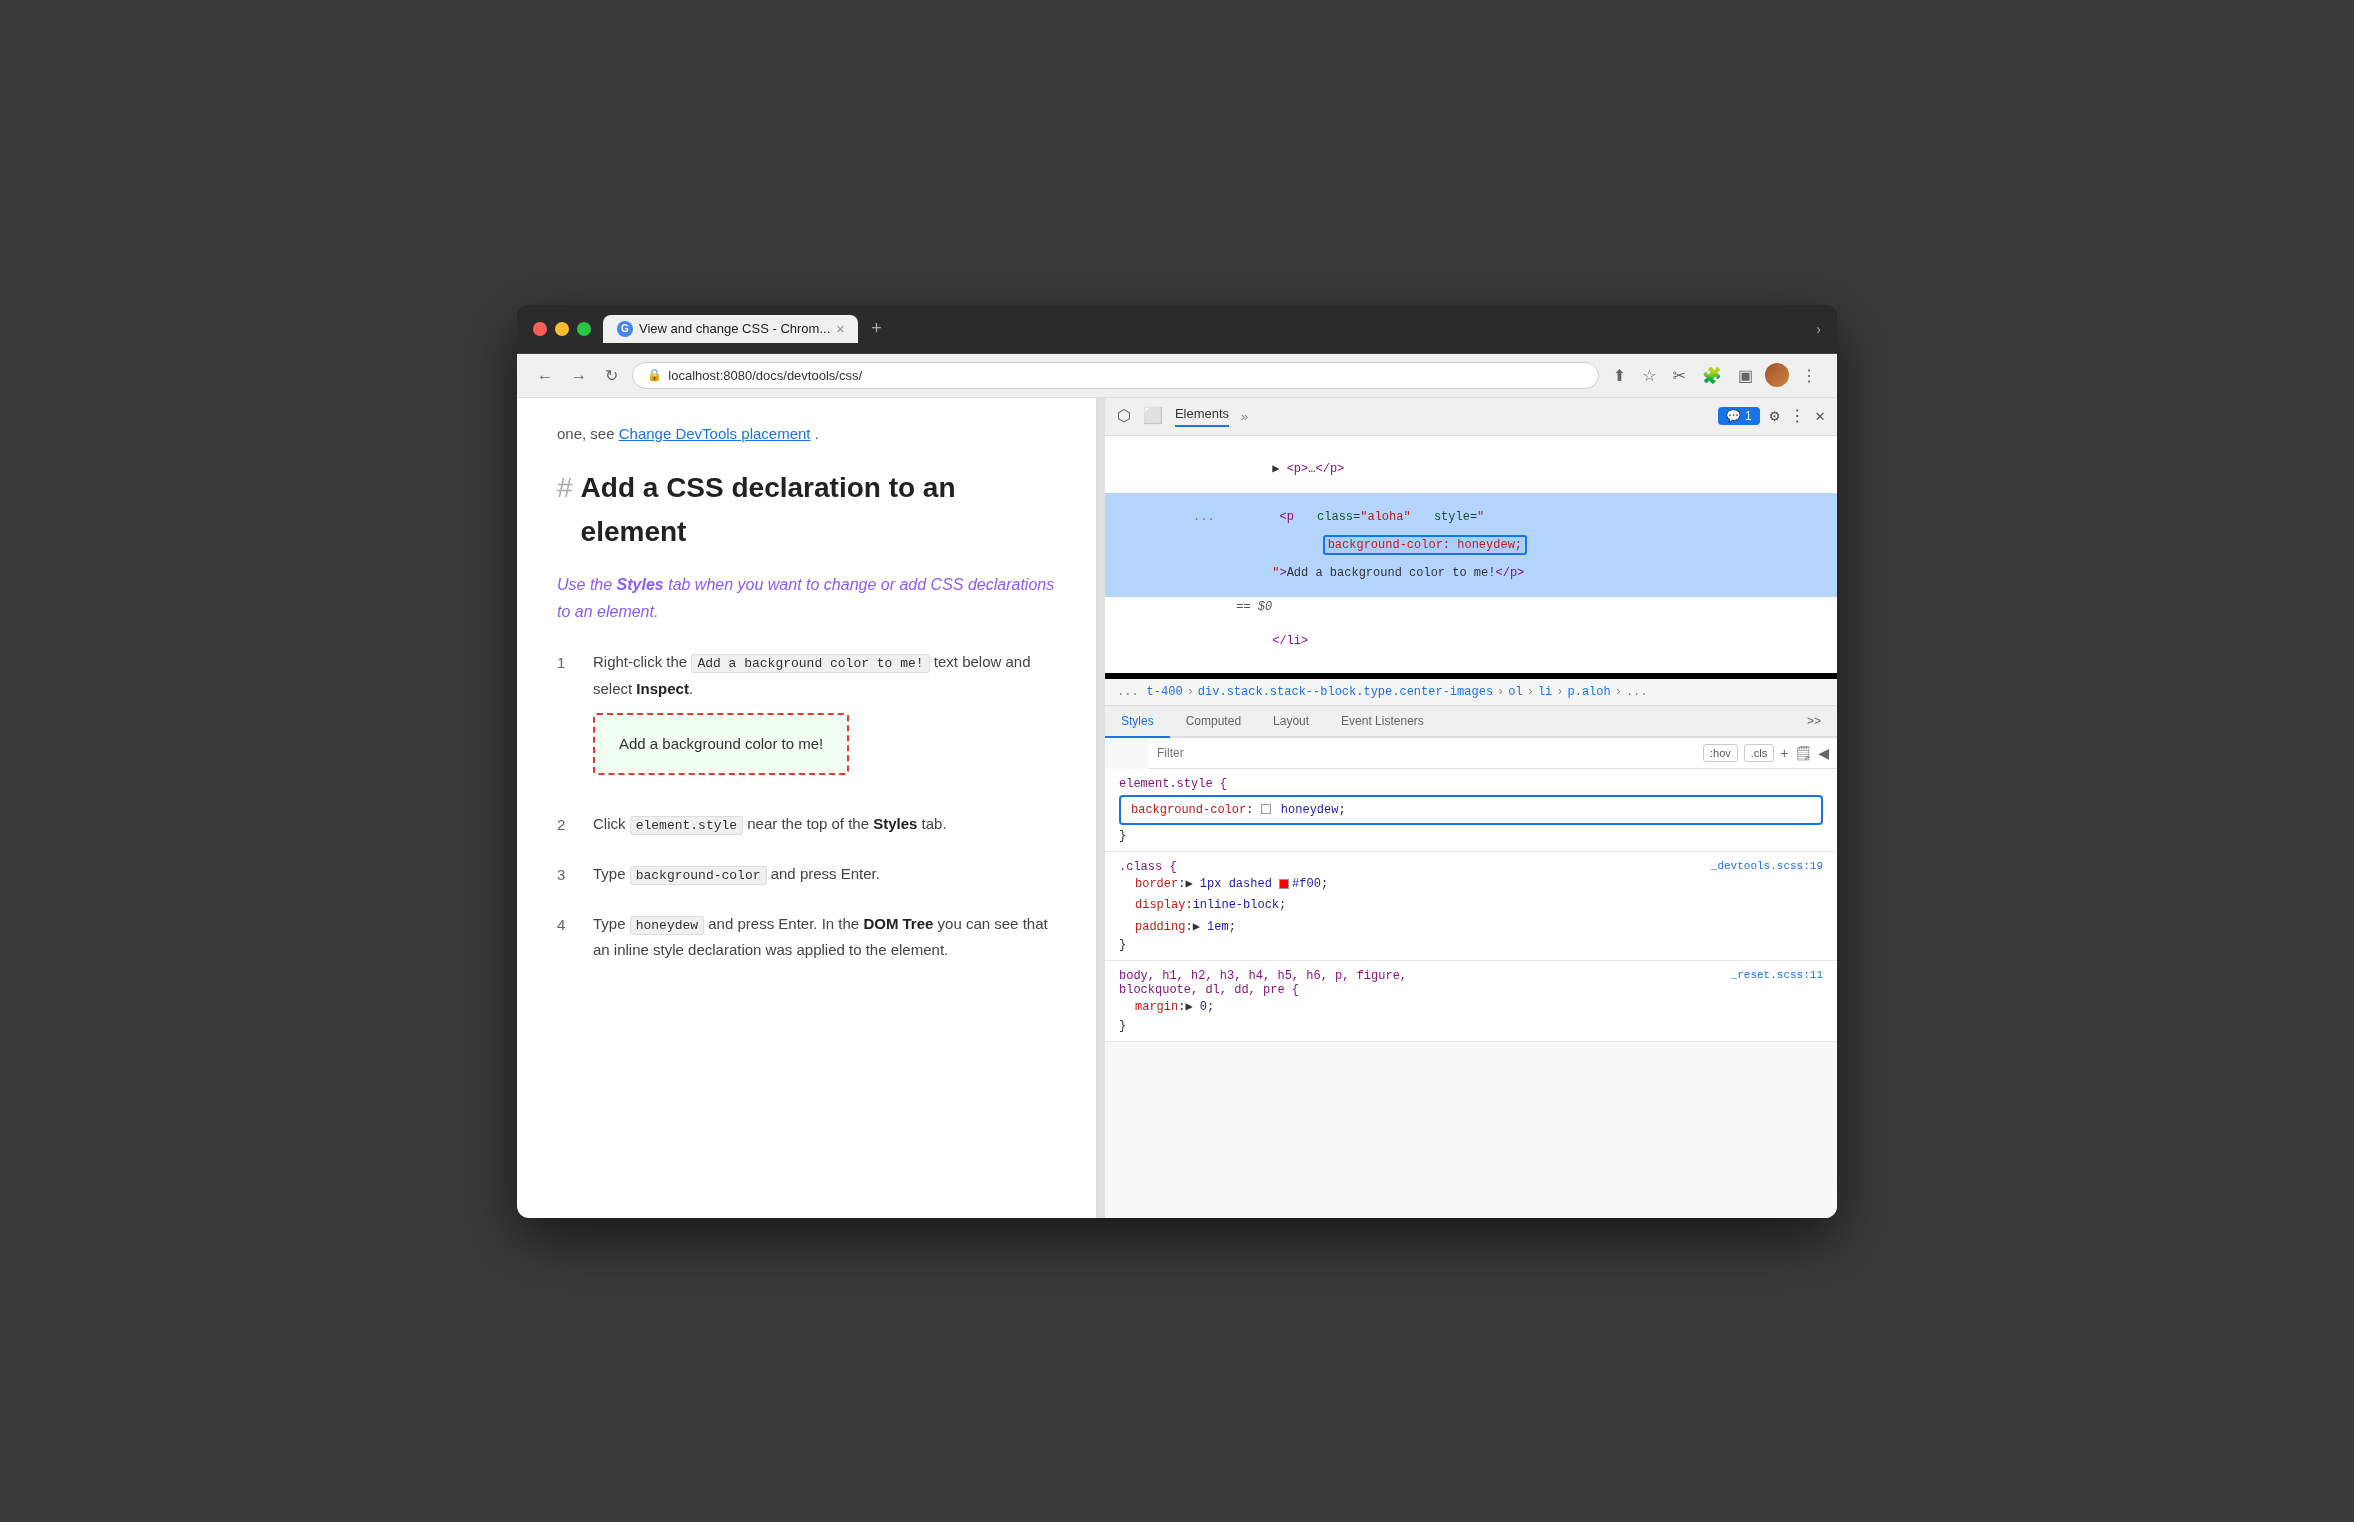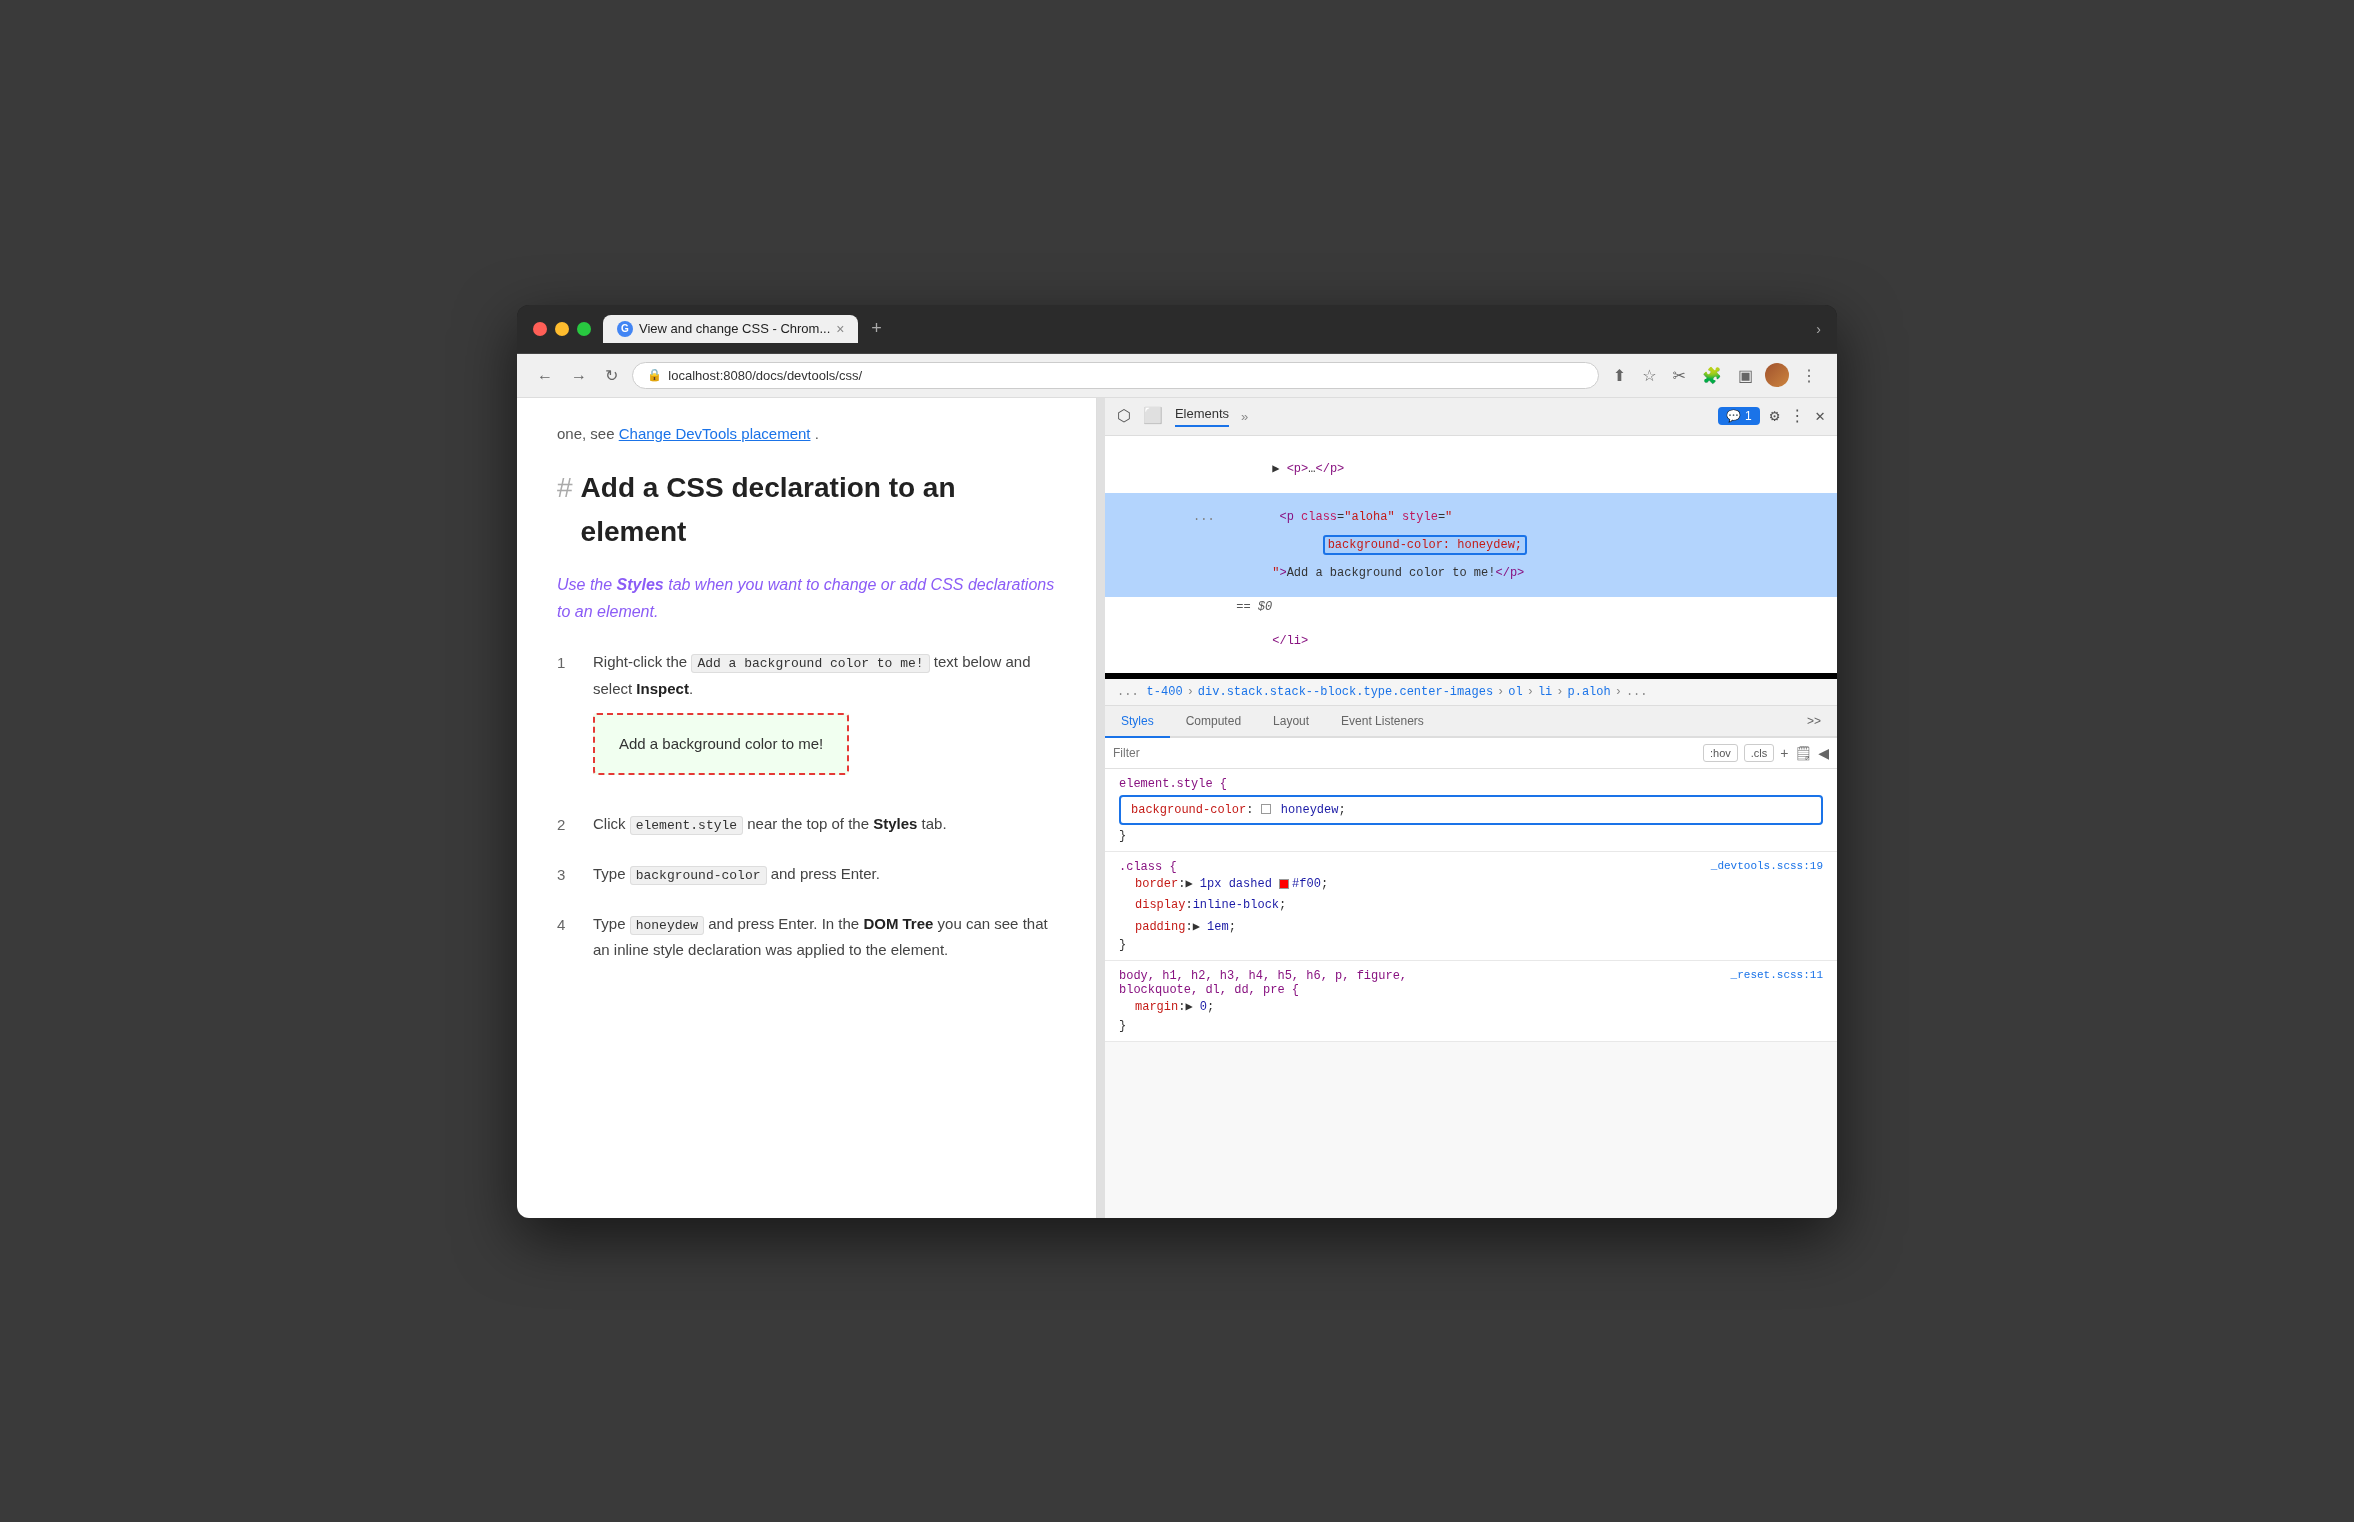--- a/index.html
+++ b/index.html
@@ -363,21 +363,21 @@
       font-size: 12px;
       color: #333;
       white-space: pre;
     }
 
     .dom-line.selected {
       background: #b3d4fd;
     }
 
     .dom-tag { color: #881280; }
-    .dom-attr { color: #be185d; }
+    .dom-attr { color: #14532d; margin-left: 16px; }
     .dom-value { color: #c41a16; }
     .dom-text { color: #333; }
     .dom-comment { color: #808080; }
     .dom-equals { color: #555; font-style: italic; }
 
     .dom-highlight {
       border: 2px solid #1a73e8;
       border-radius: 3px;
       background: rgba(26, 115, 232, 0.05);
       display: inline;
@@ -408,20 +408,21 @@
       padding: 0;
     }
 
     
     .filter-bar {
       display: flex;
       align-items: center;
       padding: 6px 8px;
       border-bottom: 1px solid #e0e0e0;
       background: white;
+      margin-left: 44px;
     }
 
     .filter-input {
       flex: 1;
       border: none;
       outline: none;
       font-size: 12px;
       font-family: sans-serif;
       color: #555;
       background: transparent;

